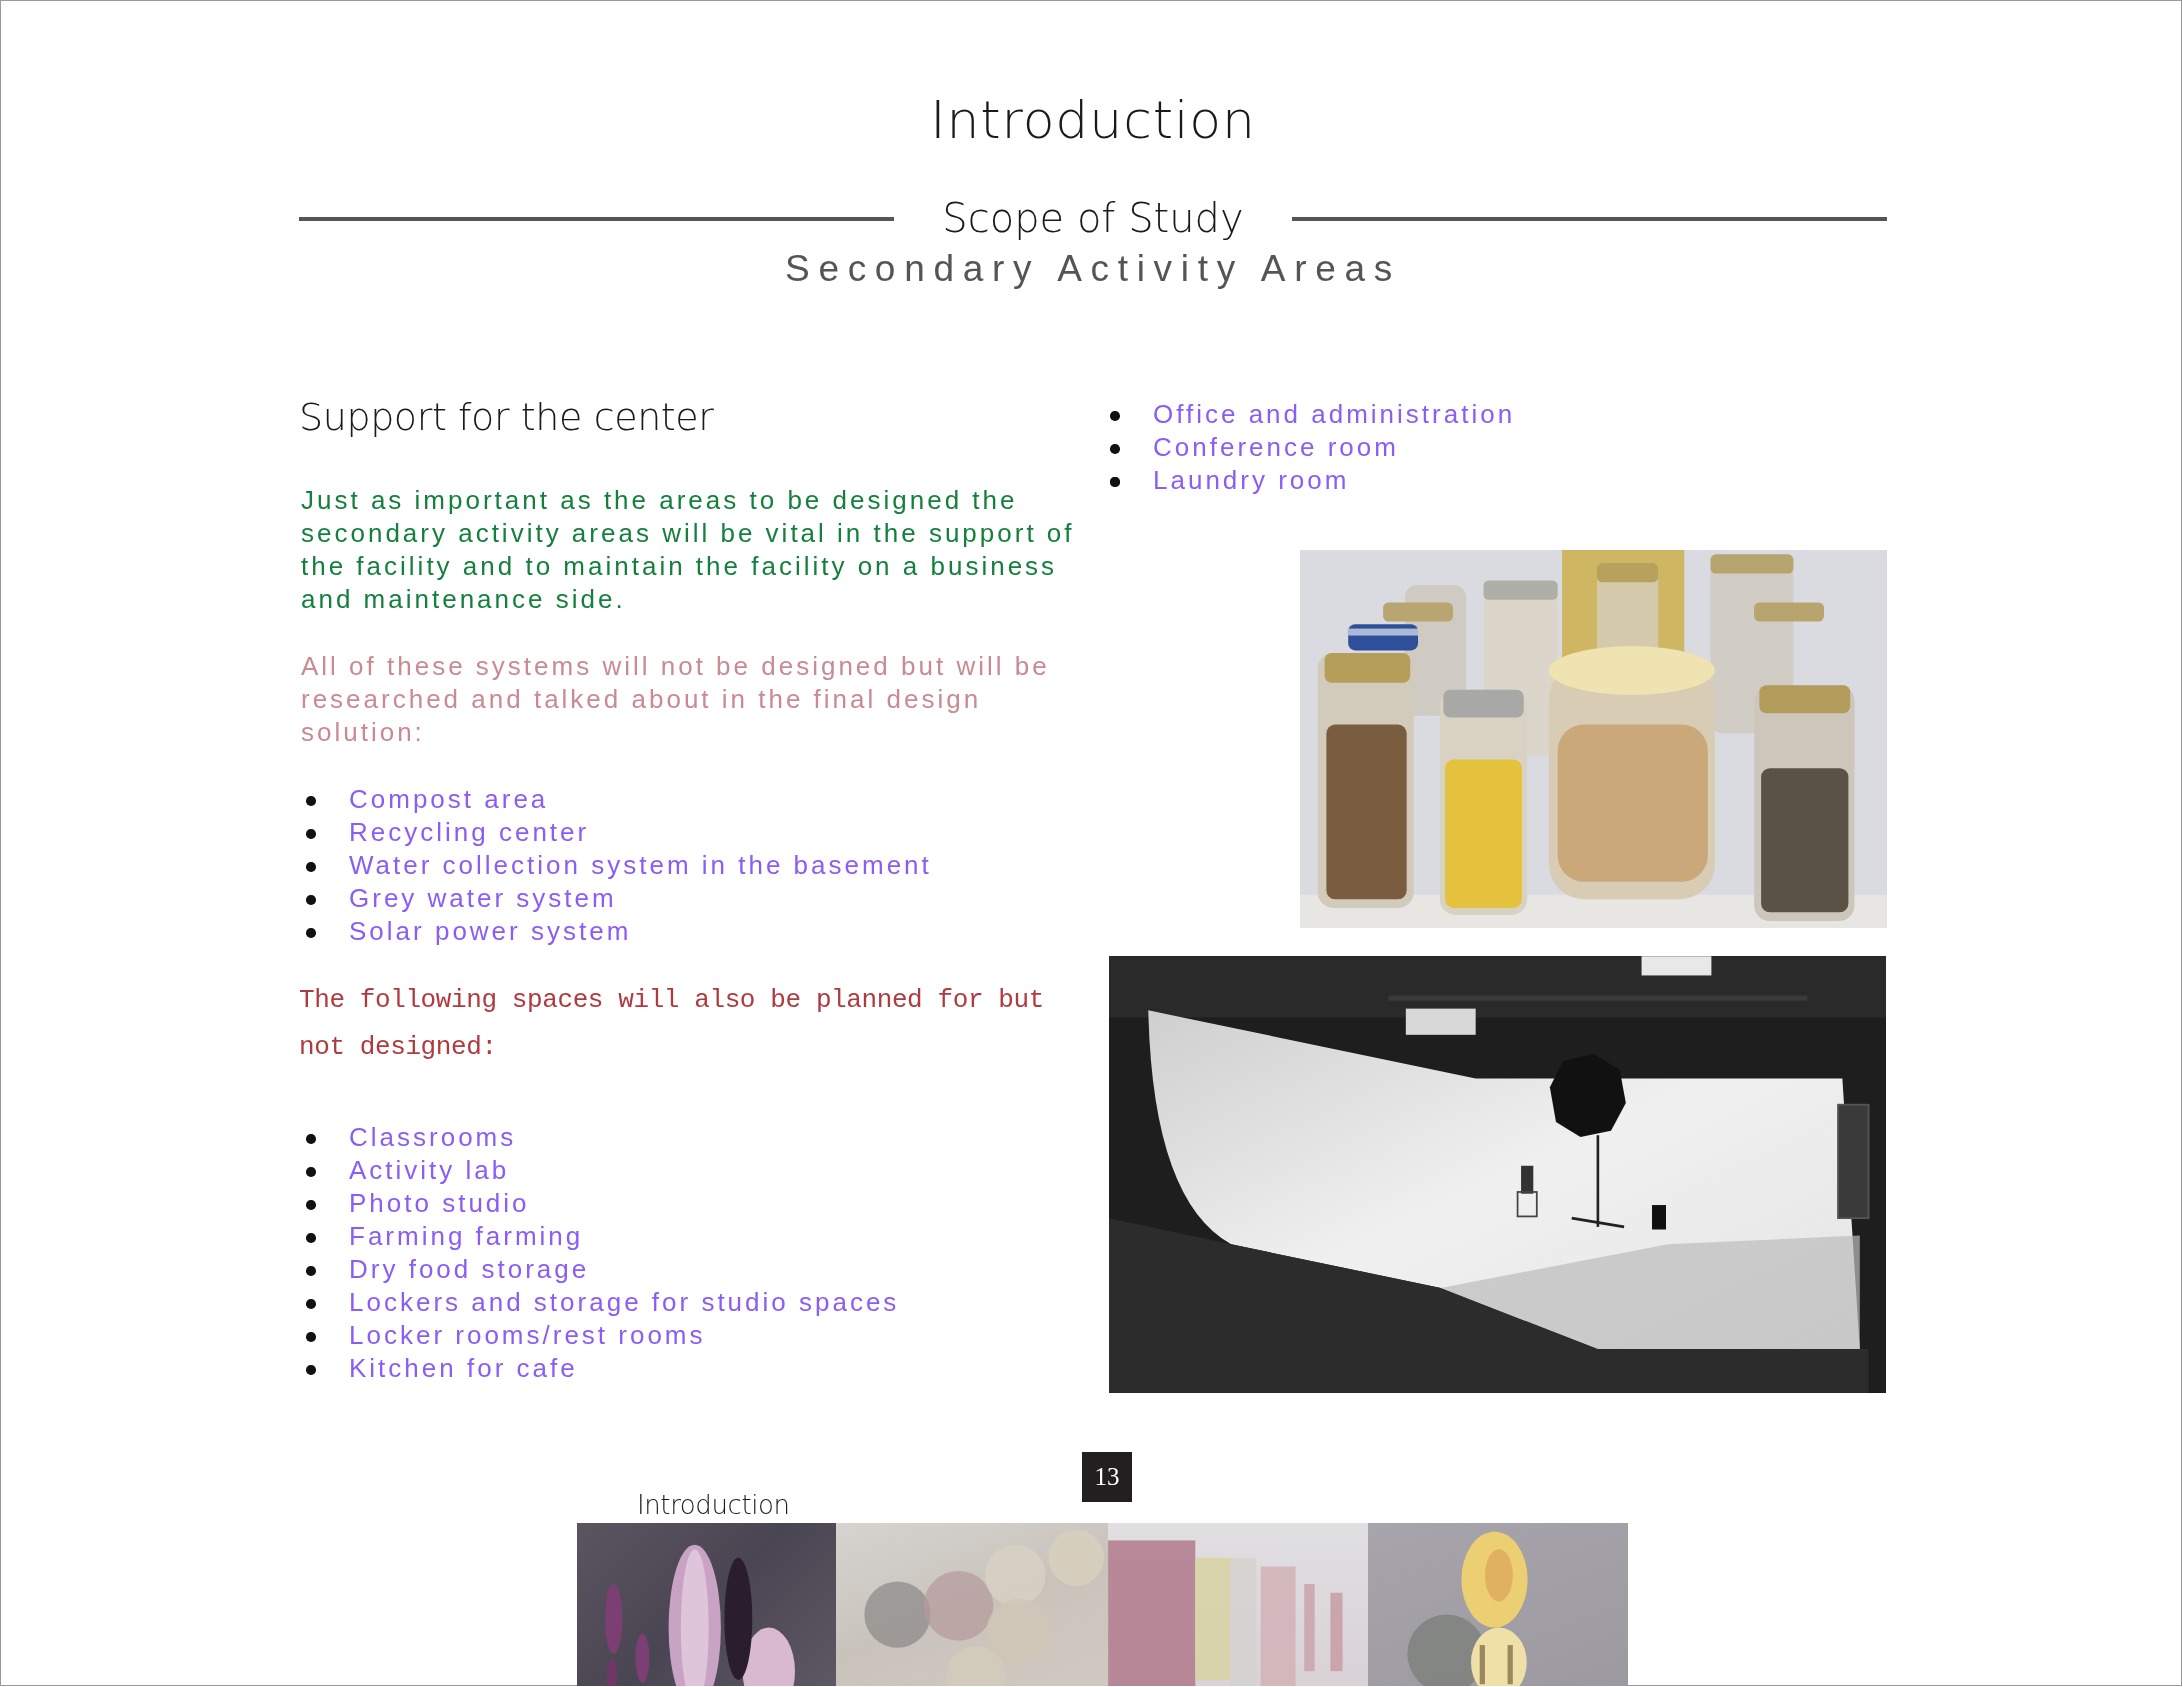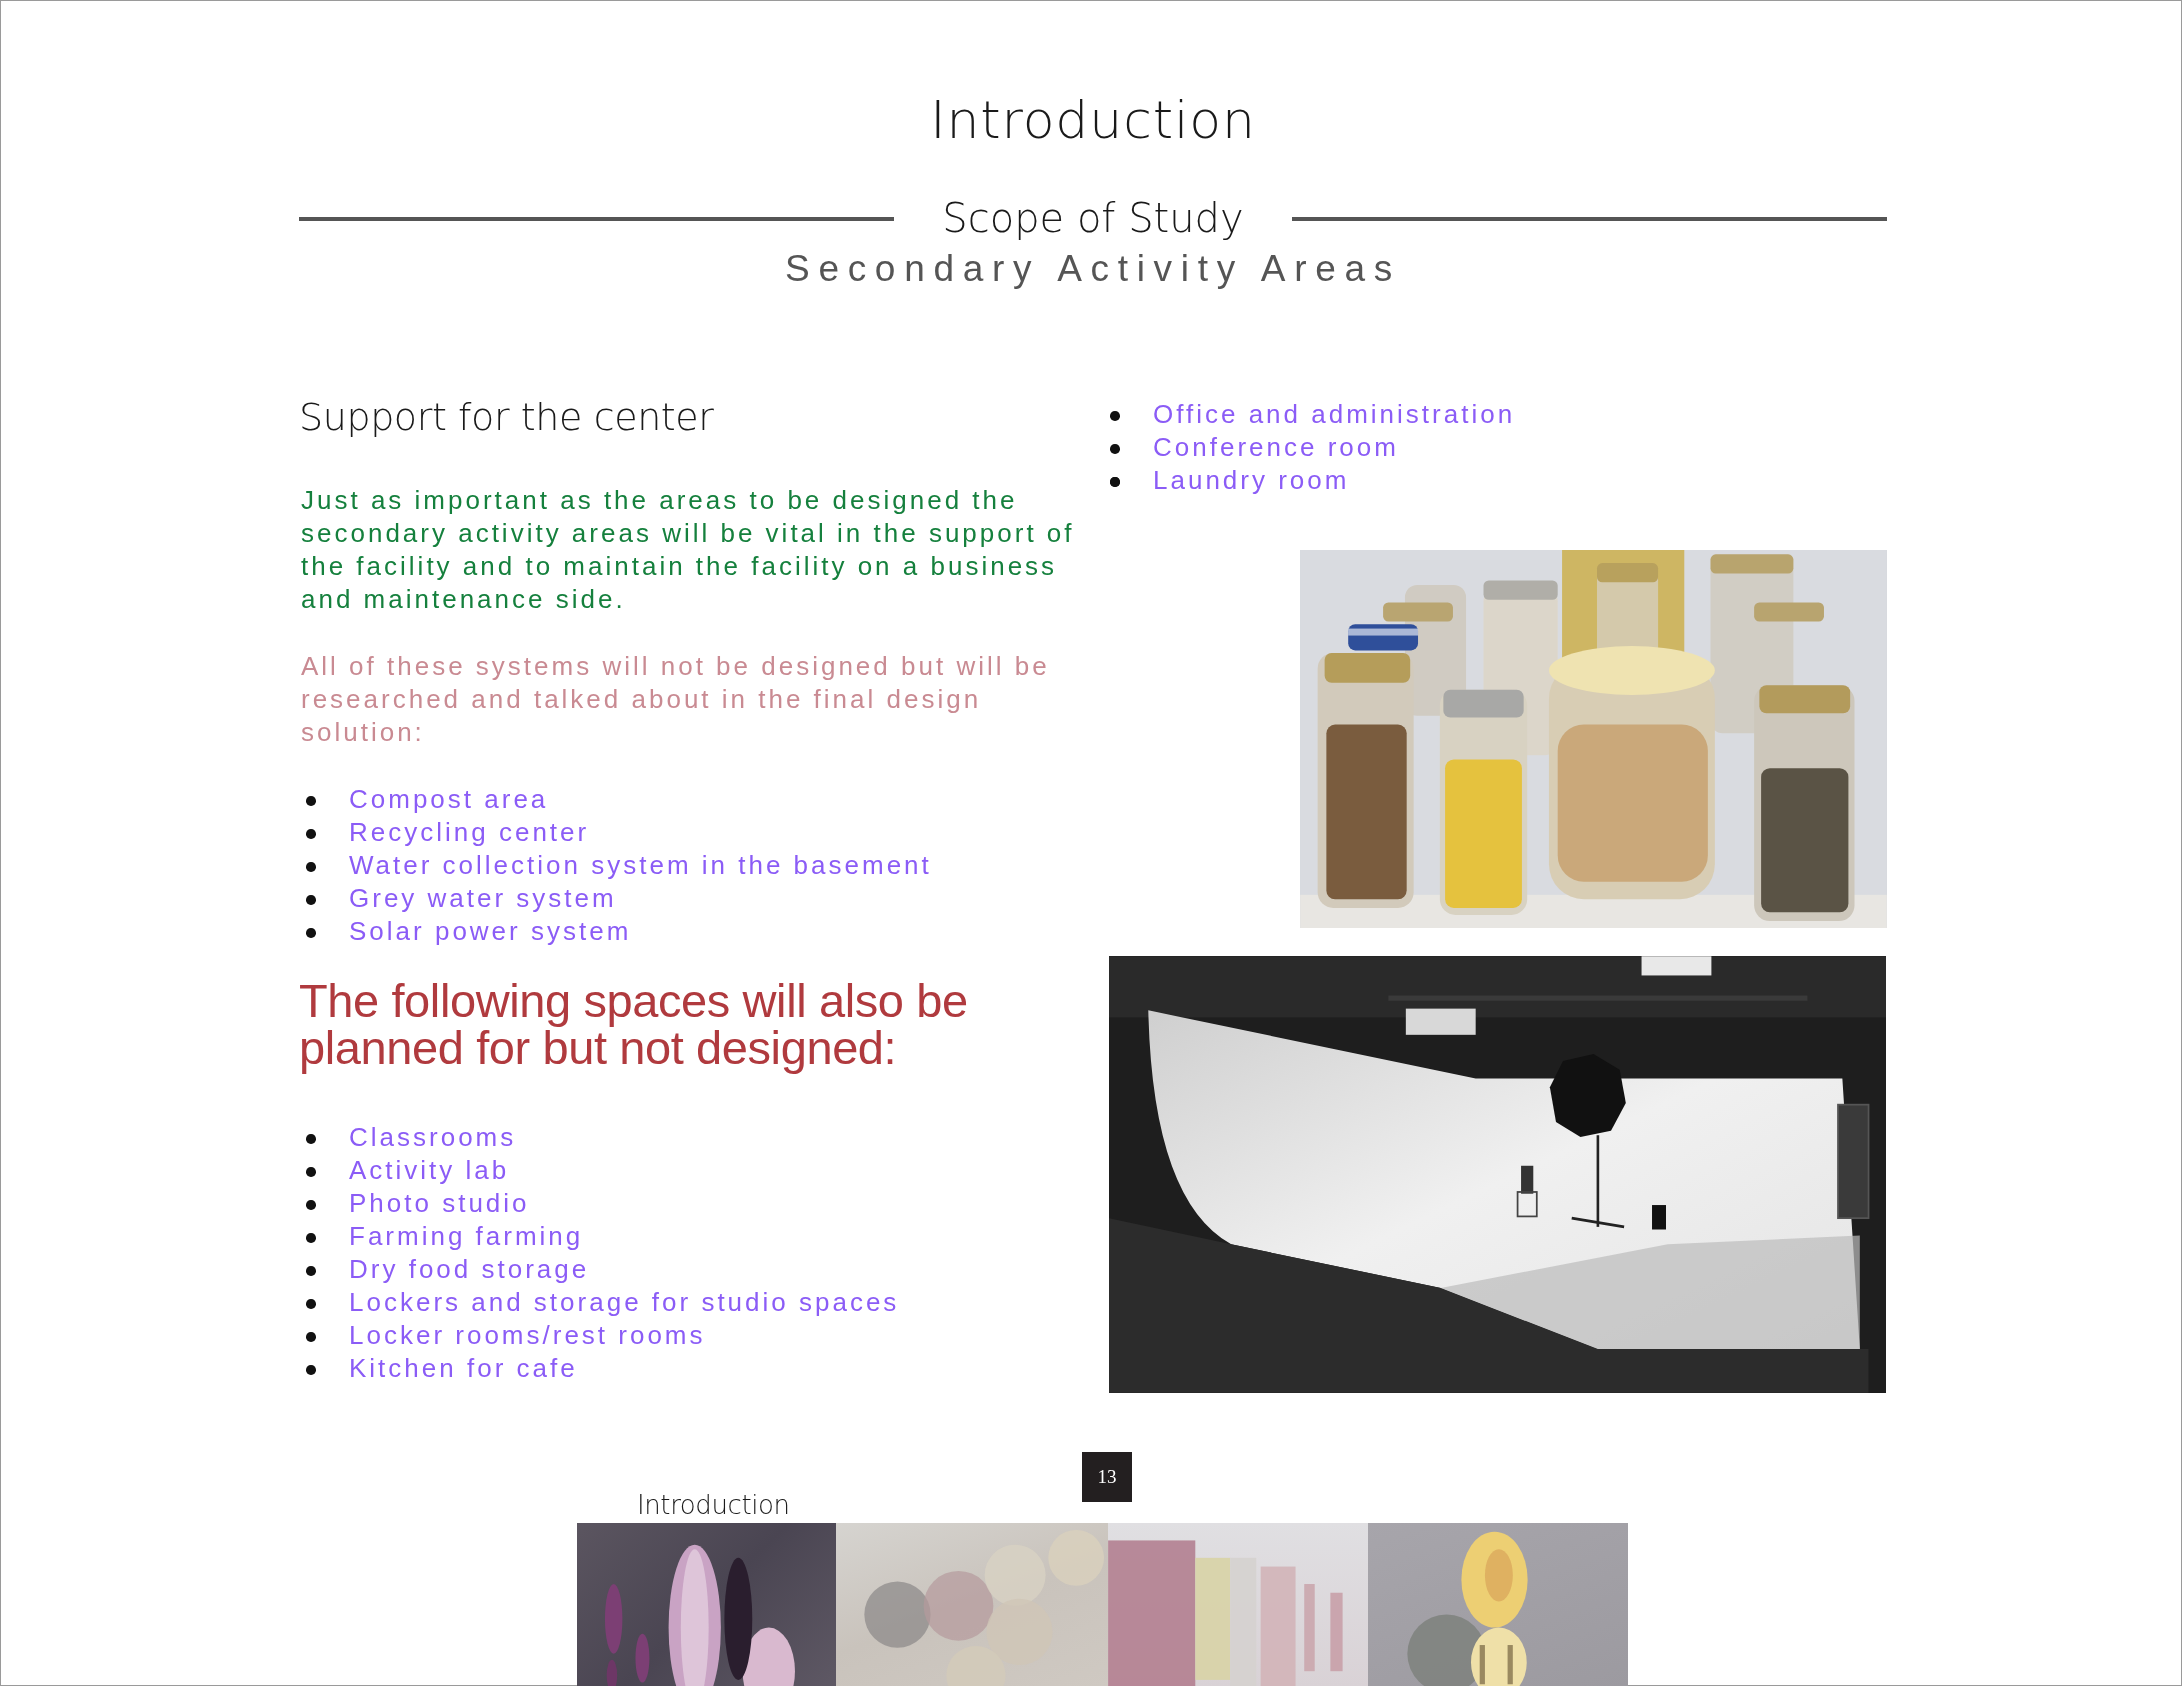--- a/index.html
+++ b/index.html
@@ -19,27 +19,27 @@
   .para-grey { top: 483px; color: #15803d; }
   .para-pink { top: 649px; color: #c98a92; }
 
   ul.blist { list-style: none; margin: 0; padding: 0; }
   ul.blist li { position: relative; padding-left: 50px; font-family: "Liberation Sans", sans-serif; font-size: 26px; line-height: 33px; letter-spacing: 3px; color: #8b5cf6; white-space: nowrap; }
   ul.blist li .dot { position: absolute; left: 7px; top: 13px; width: 9.6px; height: 9.6px; border-radius: 50%; background: #111111; }
   .list-systems { left: 298px; top: 782px; }
   .list-spaces { left: 298px; top: 1120px; }
   .list-admin { left: 1102px; top: 397px; }
 
-  .h-red { left: 298px; top: 976px; width: 786px; font-family: Liberation Sans, sans-serif; font-weight: 200; font-size: 47px; color: #b03a3e; line-height: 47px; letter-spacing: -0.4px; }
+  .h-red { left: 298px; top: 976px; width: 786px; font-family: Liberation Mono, monospace; font-weight: 200; font-size: 26px; color: #b03a3e; line-height: 47px; letter-spacing: -0.4px; }
 
   .photo { overflow: hidden; }
   .photo-jars { left: 1299px; top: 549px; width: 587px; height: 378px; background: linear-gradient(90deg, #d9dbe0 0%, #c7c4bc 50%, #d8d9dc 100%); }
   .photo-studio { left: 1108px; top: 955px; width: 777px; height: 437px; background: #1b1b1b; }
 
-  .pagenum { left: 1081px; top: 1451px; width: 50px; height: 50px; background: #231f20; color: #ffffff; font-family: "Liberation Serif", serif; font-size: 19px; line-height: 50px; text-align: center; }
+  .pagenum { left: 1081px; top: 1451px; width: 50px; height: 50px; background: #231f20; color: #ffffff; font-family: "Liberation Serif", serif; font-size: 25px; line-height: 50px; text-align: center; }
   .thumb-label { left: 636px; top: 1487px; font-family: "DejaVu Sans", sans-serif; font-weight: 200; font-size: 26px; color: #1a1a1a; line-height: 35px; letter-spacing: -0.4px; }
   .strip { left: 576px; top: 1522px; width: 1052px; height: 163px; display: flex; overflow: hidden; }
   .thumb { height: 163px; position: relative; overflow: hidden; }
   .thumb-1 { width: 259px; background: linear-gradient(135deg, #5b5560 0%, #4a4552 50%, #5e5864 100%); }
   .thumb-2 { width: 272px; background: linear-gradient(160deg, #d6d4d0 0%, #c9c3bc 50%, #cfc9c2 100%); }
   .thumb-3 { width: 260px; background: linear-gradient(180deg, #e0dfe2 0%, #d9d2d6 100%); }
   .thumb-4 { width: 260px; background: linear-gradient(160deg, #a7a5ab 0%, #9c9aa0 100%); }
 </style>
 </head>
 <body>

